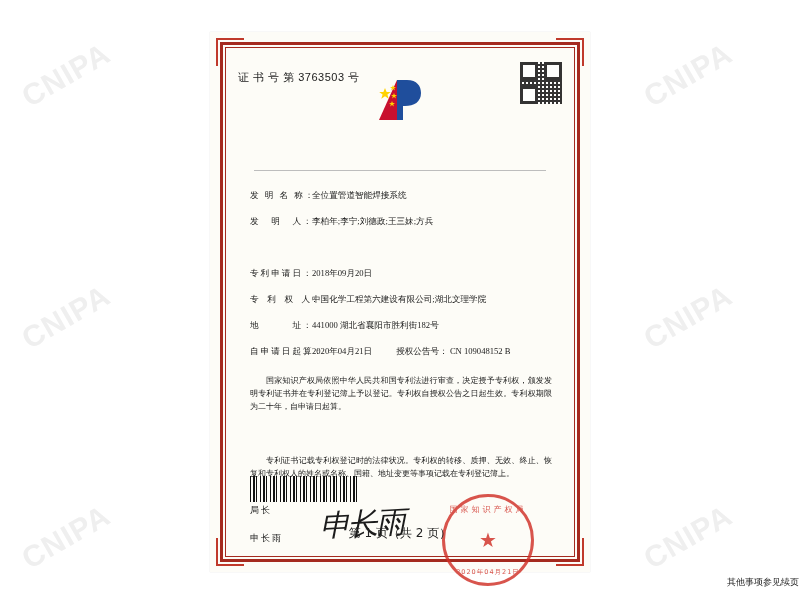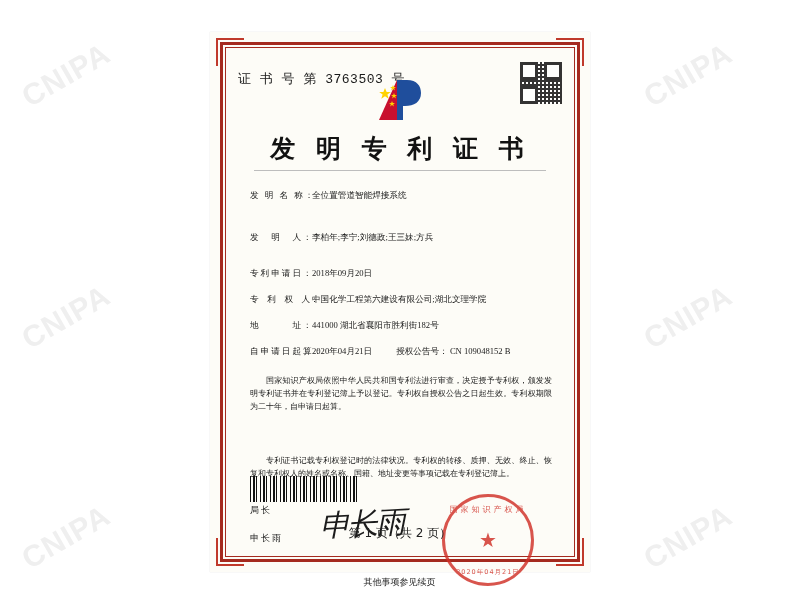--- a/index.html
+++ b/index.html
@@ -76,24 +76,24 @@
     position: absolute;
     left: 26px; top: 26px;
     width: 328px;
     height: 488px;
   }
 
   
   #cert-no {
     position: absolute;
     left: 2px; top: 12px;
-    font-size: 13px;
+    font-size: 11px;
     color: #1a1a1a;
     letter-spacing: 0.5px;
-    font-family: Liberation Mono, monospace;
+    font-family: Liberation Sans, sans-serif;
   }
   #qrcode {
     position: absolute;
     right: 2px; top: 4px;
     width: 42px; height: 42px;
     background-color: #ffffff;
     background-image:
       repeating-linear-gradient(90deg, #111 0 2px, transparent 2px 4px),
       repeating-linear-gradient(0deg, #111 0 2px, transparent 2px 4px);
     background-size: 4px 4px, 4px 4px;
@@ -149,21 +149,21 @@
   }
   .field .val {
     display: inline-block;
   }
   .field .lbl2 {
     display: inline-block;
     width: 62px;
     letter-spacing: 0px;
   }
   .f1 { top: 132px; }
-  .f2 { top: 158px; margin-top: 16px; }
+  .f2 { top: 158px; }
   .f3 { top: 184px; }
   .f4 { top: 210px; }
   .f5 { top: 236px; }
   .f6 { top: 262px; }
   .f7 { top: 288px; }
   .f7 .val2 {
     display: inline-block;
     margin-left: 24px;
   }
 
@@ -273,21 +273,21 @@
     bottom: 4px;
     text-align: center;
     font-size: 12px;
     color: #222;
     font-family: "DejaVu Sans", sans-serif;
   }
   #footnote {
     position: absolute;
     left: 0; right: 0;
     top: 576px;
-    text-align: center;
+    text-align: right;
     font-size: 9px;
     color: #1a1a1a;
     font-family: "DejaVu Sans", sans-serif;
   }
 </style>
 </head>
 <body>
 
 <div id="page">
 
@@ -318,21 +318,20 @@
 
       <svg id="logo" viewBox="0 0 62 48">
         <path d="M28 4 L38 4 C48 4 52 10 52 17 C52 26 45 30 36 30 L34 30 L34 44 L28 44 Z" fill="#1f4e9c"></path>
         <path d="M28 4 L28 44 L24 44 L10 44 Z" fill="#c8102e"></path>
         <polygon points="16,12 17.6,16 21.8,16 18.4,18.6 19.7,22.7 16,20.2 12.3,22.7 13.6,18.6 10.2,16 14.4,16" fill="#ffd200"></polygon>
         <polygon points="24,9 24.8,11 27,11 25.2,12.3 25.9,14.4 24,13.1 22.1,14.4 22.8,12.3 21,11 23.2,11" fill="#ffd200"></polygon>
         <polygon points="25,17 25.8,19 28,19 26.2,20.3 26.9,22.4 25,21.1 23.1,22.4 23.8,20.3 22,19 24.2,19" fill="#ffd200"></polygon>
         <polygon points="23,25 23.8,27 26,27 24.2,28.3 24.9,30.4 23,29.1 21.1,30.4 21.8,28.3 20,27 22.2,27" fill="#ffd200"></polygon>
       </svg>
 
-      <div id="title">发 明 专 利 证 书</div>
       <div id="title-rule"></div>
 
       <div class="field f1">
         <span class="lbl">发 明 名 称：</span><span class="val">全位置管道智能焊接系统</span>
       </div>
       <div class="field f2">
         <span class="lbl">发　明　人：</span><span class="val">李柏年;李宁;刘德政;王三妹;方兵</span>
       </div>
       <div class="field f4">
         <span class="lbl">专利申请日：</span><span class="val">2018年09月20日</span>

